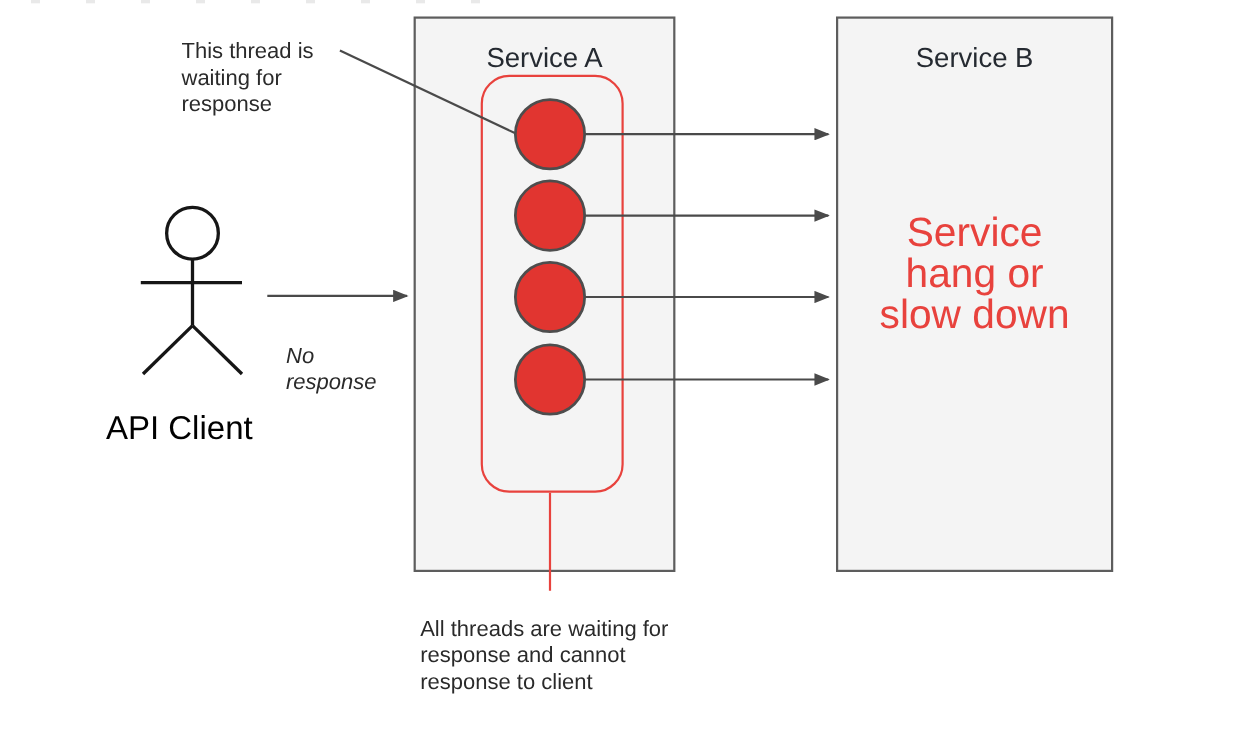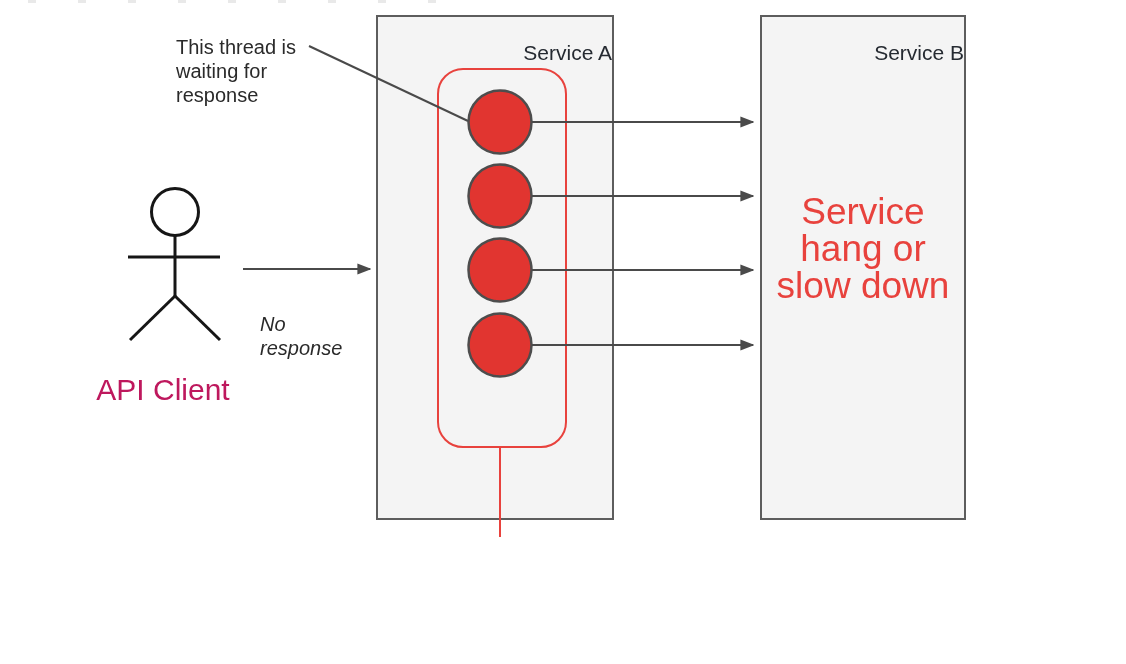--- a/index.html
+++ b/index.html
@@ -18,39 +18,39 @@
   .top-ticks{
     position:absolute;left:28px;top:0;width:450px;height:3px;
     background:repeating-linear-gradient(90deg,#e9e9e9 0 8px,transparent 8px 50px);
   }
   .overlay{position:absolute;left:0;top:0;z-index:3;pointer-events:none;}
   .box{
     position:absolute;background:var(--box-fill);
     border:2px solid var(--box-border);box-sizing:border-box;z-index:1;
   }
   .box-a{left:376px;top:15px;width:238px;height:505px;}
-  .box-b{left:760px;top:15px;width:206px;height:505px;}
+  .box-b{left:760px;top:15px;width:252px;height:505px;}
   .box-label{
-    position:absolute;left:0;top:21px;width:100%;text-align:right;
-    font-size:21px;line-height:30px;color:#252a31;
+    position:absolute;left:0;top:21px;width:100%;text-align:center;
+    font-size:25px;line-height:30px;color:#252a31;
   }
   .thread-pool-outline{
     position:absolute;left:437px;top:68px;width:130px;height:380px;
     border:2px solid var(--accent-red);border-radius:26px;box-sizing:border-box;z-index:2;
   }
   .note{
     position:absolute;font-size:20px;line-height:24px;color:var(--ink);
     white-space:pre-line;z-index:4;
   }
-  .note-thread-waiting{left:176px;top:35px;}
+  .note-thread-waiting{left:165px;top:35px;}
   .note-no-response{left:260px;top:312px;font-style:italic;}
   .note-all-threads{left:382px;top:560px;}
   .api-client-label{
     position:absolute;left:88px;top:372px;width:150px;text-align:center;
-    font-size:30px;line-height:36px;color:#be185d;white-space:nowrap;z-index:4;
+    font-size:30px;line-height:36px;color:#000000;white-space:nowrap;z-index:4;
   }
   .service-b-status{
     position:absolute;left:0;top:176px;width:100%;text-align:center;
     font-size:37px;line-height:37px;color:var(--accent-red);white-space:pre-line;
   }
   .c-line{stroke:var(--connector-gray);stroke-width:2;fill:none;}
   .red-line{stroke:var(--accent-red);stroke-width:2;fill:none;}
   .figure{stroke:#161616;stroke-width:3;fill:none;}
   .thread-dot{fill:var(--thread-fill-red);stroke:#4d4d4d;stroke-width:2.5;}
 </style>
@@ -108,14 +108,17 @@
 
   <div class="note note-thread-waiting">This thread is
 waiting for
 response</div>
 
   <div class="note note-no-response">No
 response</div>
 
   <div class="api-client-label">API Client</div>
 
+  <div class="note note-all-threads">All threads are waiting for
+response and cannot
+response to client</div>
 
 </div>
 
 </body></html>

